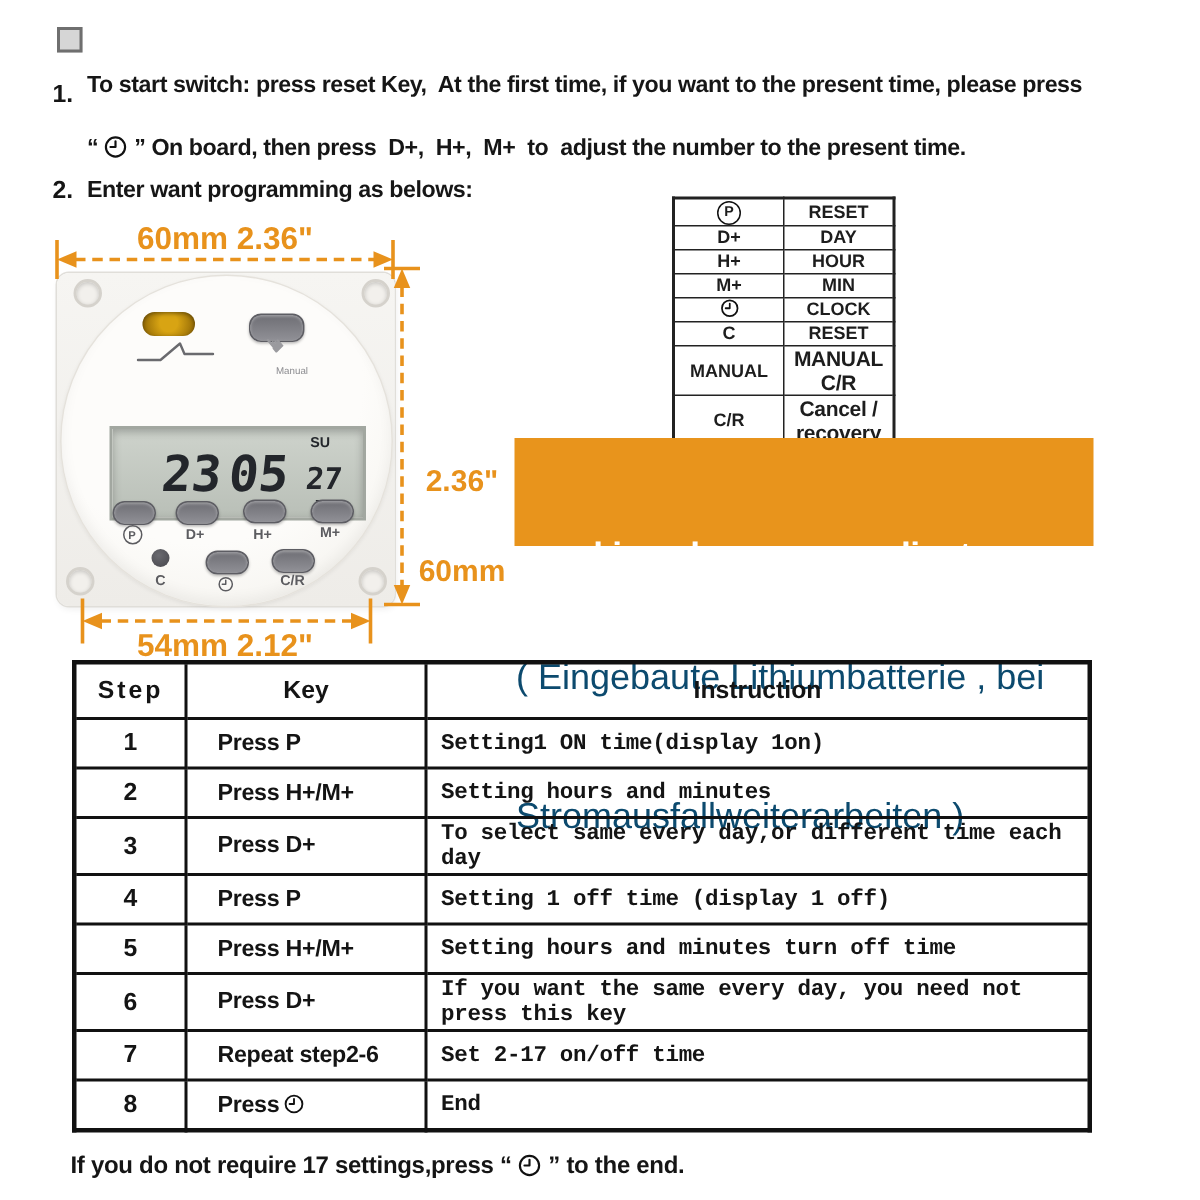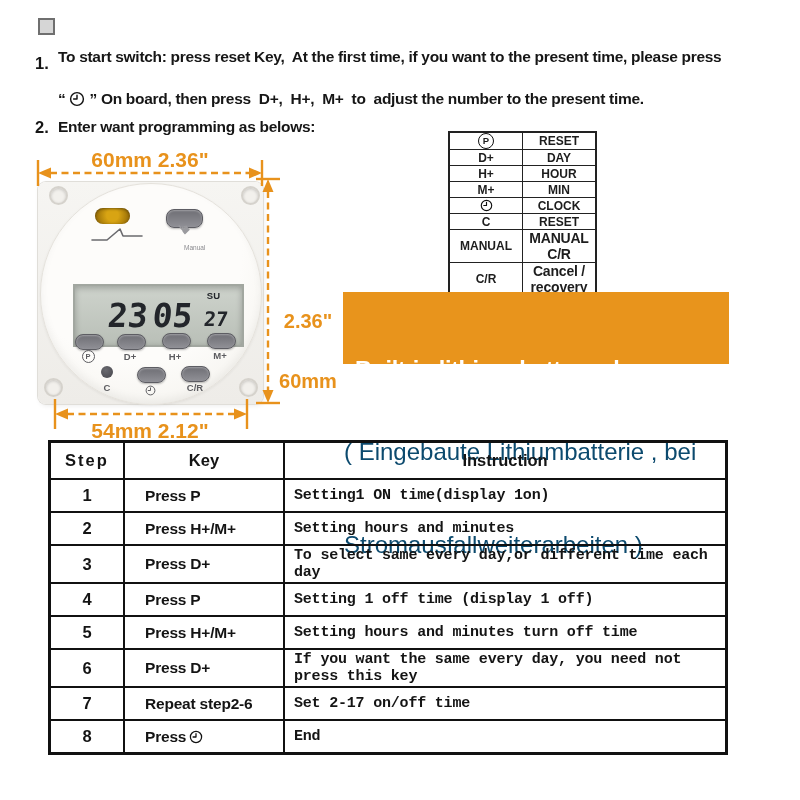--- a/index.html
+++ b/index.html
@@ -237,21 +237,20 @@
     </svg>
     <div class="dim-label dim-top">60mm 2.36"</div>
     <div class="dim-label dim-right">
       <div>2.36"</div>
       <div>60mm</div>
     </div>
     <div class="dim-label dim-bottom">54mm 2.12"</div>
   </div>
 
   <div class="banner">
-    <div>Built-in lithium battery , keep</div>
     <div>workingwhen power adjust.</div>
   </div>
 
   <div class="german">
     <div>( Eingebaute Lithiumbatterie , bei</div>
     <div>Stromausfallweiterarbeiten )</div>
   </div>
 
   <table class="prog-table">
     <thead>
@@ -301,14 +300,18 @@
           <td class="step">8</td>
           <td class="key">Press<span class="clock-glyph row-clock"><svg viewBox="0 0 20 20">
                 <circle cx="10" cy="10" r="8" fill="none" stroke="currentColor" stroke-width="1.8"></circle>
                 <path d="M10 5.2 L10 10 L5.8 10" fill="none" stroke="currentColor" stroke-width="1.8" stroke-linecap="round" stroke-linejoin="round"></path>
               </svg></span></td>
           <td class="prog">End</td>
         </tr>
       </tbody>
   </table>
 
+  <div class="footnote"><span>If you do not require 17 settings,press “ </span><span class="clock-glyph"><svg viewBox="0 0 20 20">
+          <circle cx="10" cy="10" r="8" fill="none" stroke="currentColor" stroke-width="1.8"></circle>
+          <path d="M10 5.2 L10 10 L5.8 10" fill="none" stroke="currentColor" stroke-width="1.8" stroke-linecap="round" stroke-linejoin="round"></path>
+        </svg></span><span> ” to the end.</span></div>
 
 </div>
 
 </body></html>

